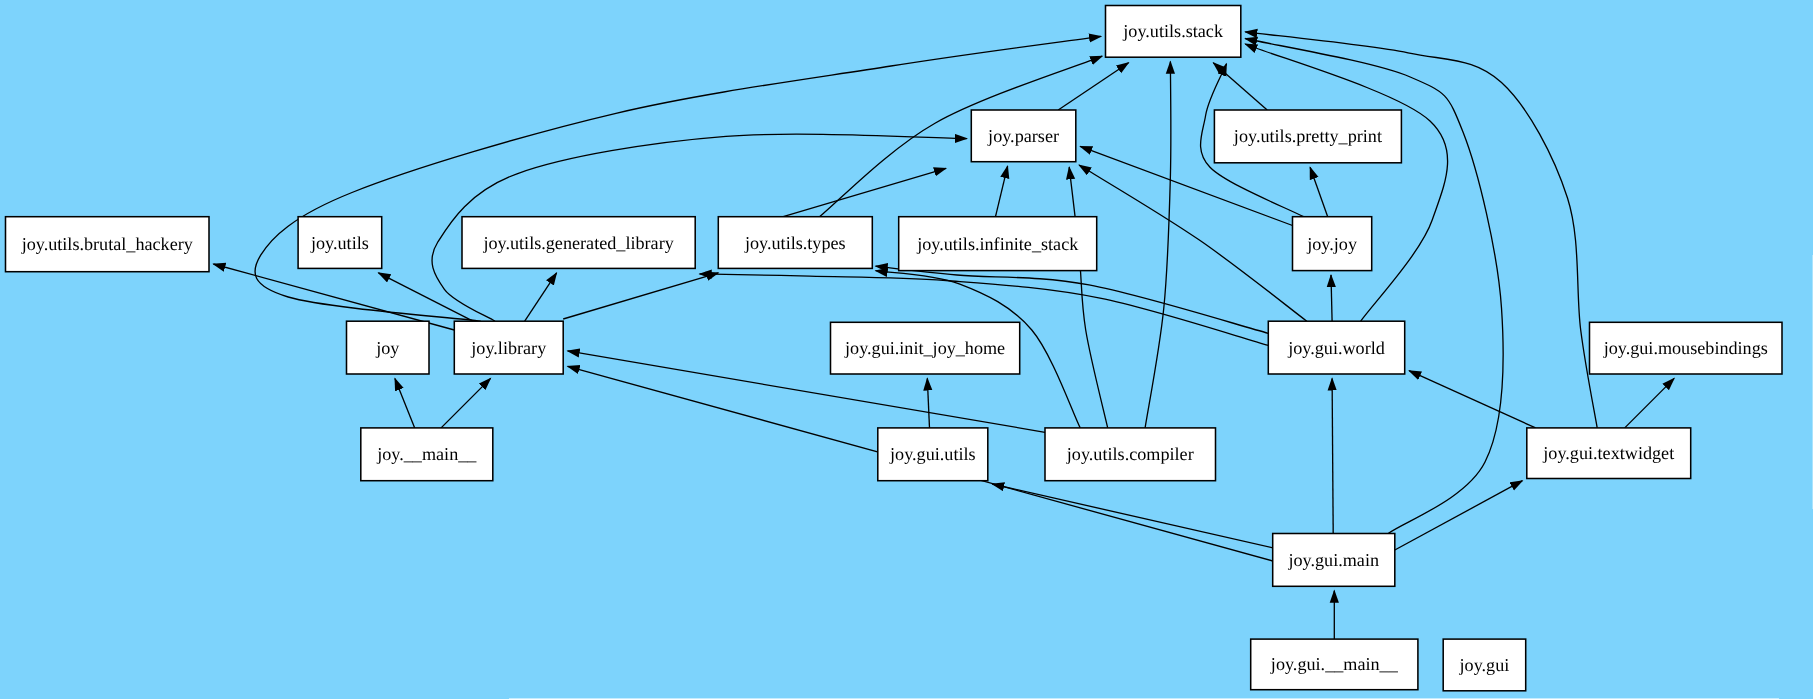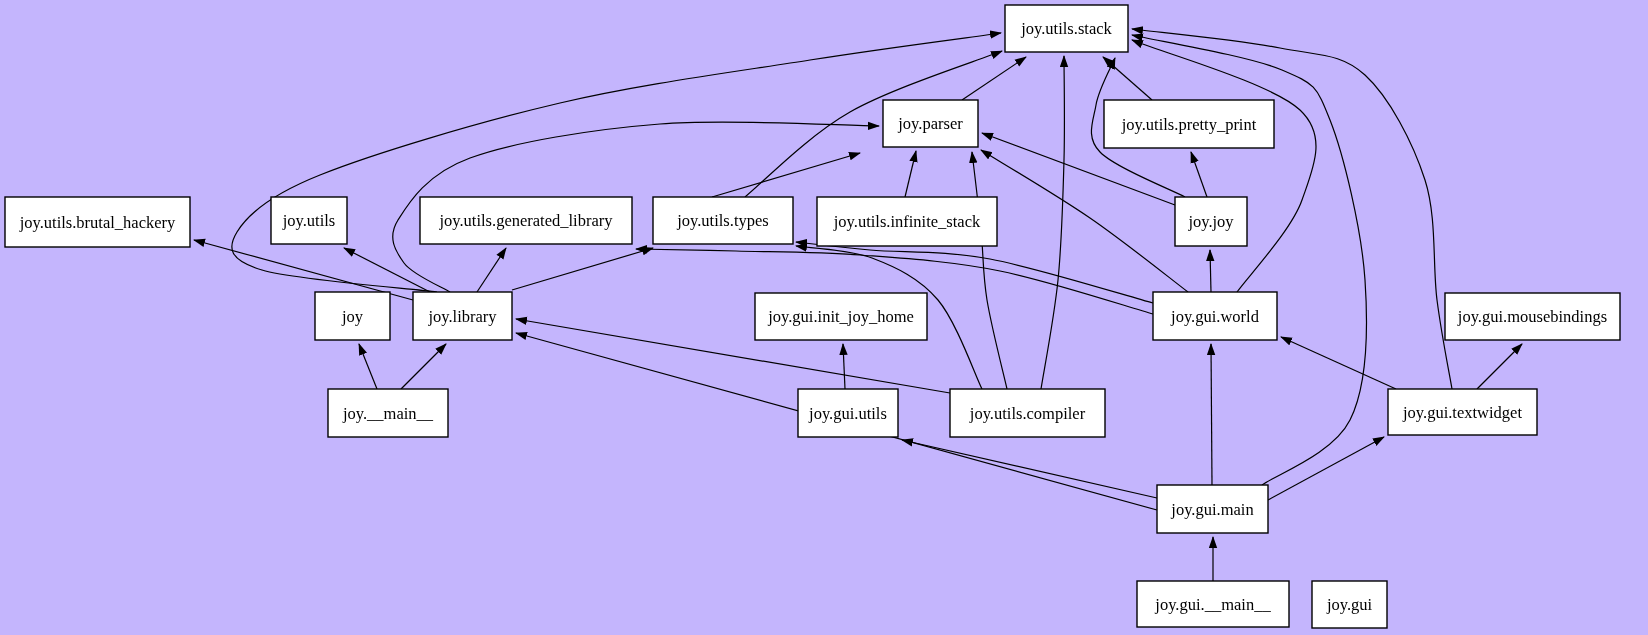--- a/index.html
+++ b/index.html
@@ -7,21 +7,21 @@
     padding: 0;
     background: #ffffff;
     width: 1648px;
     height: 635px;
     overflow: hidden;
   }
   #canvas {
     position: relative;
     width: 1648px;
     height: 635px;
-    background: #c4b5fd;
+    background: #7dd3fc;
   }
   svg text {
     font-family: "Liberation Serif", "DejaVu Serif", serif;
     font-size: 16.5px;
     fill: #000000;
   }
   svg .node-box {
     fill: #ffffff;
     stroke: #000000;
     stroke-width: 1.4;

